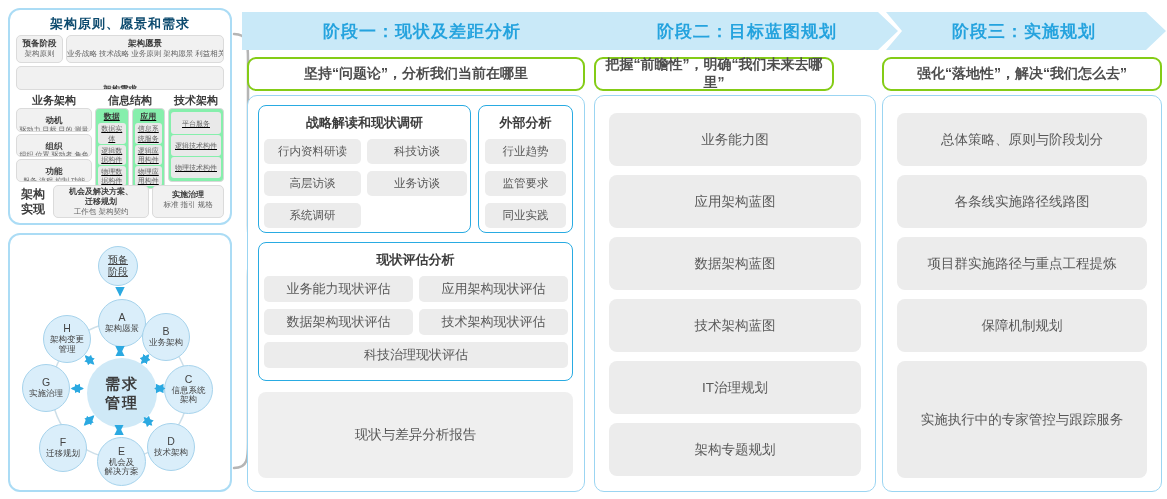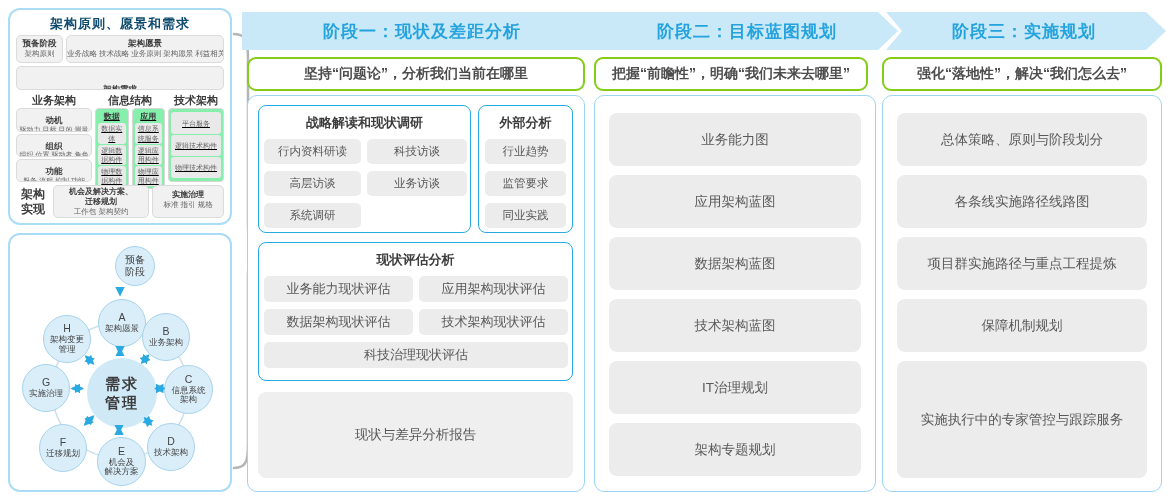--- a/index.html
+++ b/index.html
@@ -53,21 +53,21 @@
   .brace { position: absolute; left: 228px; top: 24px; }
 
   
   .band { position: absolute; top: 12px; height: 38px; background: #c9e9f8; color: #25a3de; font-weight: bold; font-size: 17px; letter-spacing: 1px; display: flex; align-items: center; justify-content: center; }
   .band-1 { left: 242px; width: 380px; clip-path: polygon(0 0, calc(100% - 20px) 0, 100% 50%, calc(100% - 20px) 100%, 0 100%); padding-right: 20px; }
   .band-2 { left: 600px; width: 298px; clip-path: polygon(0 0, calc(100% - 20px) 0, 100% 50%, calc(100% - 20px) 100%, 0 100%, 16px 50%); padding: 0 20px 0 16px; }
   .band-3 { left: 886px; width: 280px; clip-path: polygon(0 0, calc(100% - 20px) 0, 100% 50%, calc(100% - 20px) 100%, 0 100%, 16px 50%); padding: 0 20px 0 16px; }
 
   .subtitle { position: absolute; top: 57px; height: 34px; background: #fff; border: 2px solid #84cc16; border-radius: 9px; display: flex; align-items: center; justify-content: center; font-weight: bold; color: #4d4d4d; font-size: 14px; }
   .sub-1 { left: 247px; width: 338px; }
-  .sub-2 { left: 594px; width: 274px; text-align: center; }
+  .sub-2 { left: 594px; width: 240px; text-align: center; }
   .sub-3 { left: 882px; width: 280px; }
 
   .colbox { position: absolute; top: 95px; height: 397px; border: 1.5px solid #9bd5f2; border-radius: 10px; background: #fff; }
   .col-1 { left: 247px; width: 338px; }
   .col-2 { left: 594px; width: 282px; }
   .col-3 { left: 882px; width: 280px; }
 
   
   .group { position: absolute; border: 1.5px solid #29abe2; border-radius: 8px; background: #fff; }
   .g-title { text-align: center; font-size: 13px; font-weight: bold; color: #3c3c3c; margin: 8px 0 7px; }
@@ -163,21 +163,21 @@
         <div class="gb-body">标准 指引 规格</div>
       </div>
     </div>
   </div>
 
   <div class="panel" id="lp2">
     <svg class="adm-svg" viewBox="0 0 224 259">
       <circle cx="112" cy="158" r="69" fill="none" stroke="#cddfe9" stroke-width="1.5"></circle>
     </svg>
 
-    <div class="circle" style="left:105px; top:11px; width:40px; height:40px;">
+    <div class="circle" style="left:88px; top:11px; width:40px; height:40px;text-decoration:underline;">
       <div class="c-prep">预备
 阶段</div>
     </div>
     <div class="circle" style="left:88px; top:64px; width:48px; height:48px;">
       <div class="c-letter">A</div>
       <div class="c-label">架构愿景</div>
     </div>
     <div class="circle" style="left:132px; top:78px; width:48px; height:48px;">
       <div class="c-letter">B</div>
       <div class="c-label">业务架构</div>

